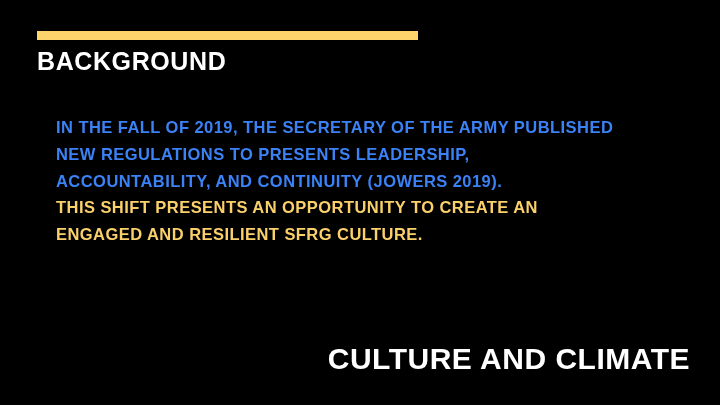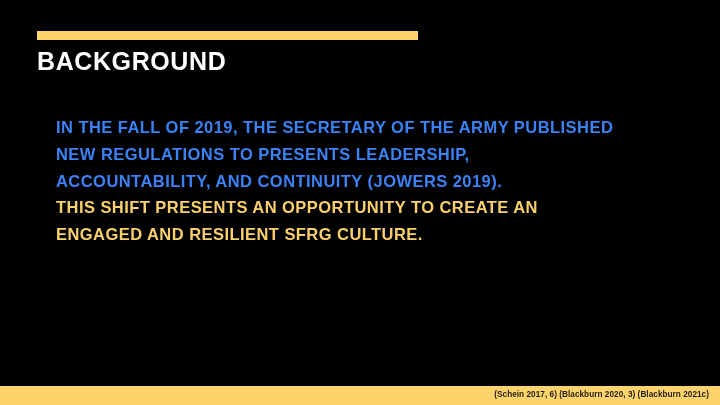--- a/index.html
+++ b/index.html
@@ -11,20 +11,21 @@
   body {
     font-family: "Liberation Sans", sans-serif;
   }
 
   #slide {
     position: relative;
     width: 720px;
     height: 405px;
     background: #000000;
     overflow: hidden;
+    border-radius: 25px;
   }
 
   
   #accent-bar {
     position: absolute;
     left: 37px;
     top: 31px;
     width: 381px;
     height: 9px;
     background: #FCD46B;
@@ -128,18 +129,16 @@
       <span class="para-line">ACCOUNTABILITY, AND CONTINUITY (JOWERS 2019).</span>
     </p>
 
     <p class="para" id="paragraph-highlight">
       <span class="para-line">THIS SHIFT PRESENTS AN OPPORTUNITY TO CREATE AN</span>
       <span class="para-line">ENGAGED AND RESILIENT SFRG CULTURE.</span>
     </p>
 
   </div>
 
+  <div id="slide-title">CULTURE AND CLIMATE</div>
 
-  <div id="citation-strip">
-    <div id="citation-text">(Schein 2017, 6) (Blackburn 2020, 3) (Blackburn 2021c)</div>
-  </div>
 
 </div>
 
 </body></html>

